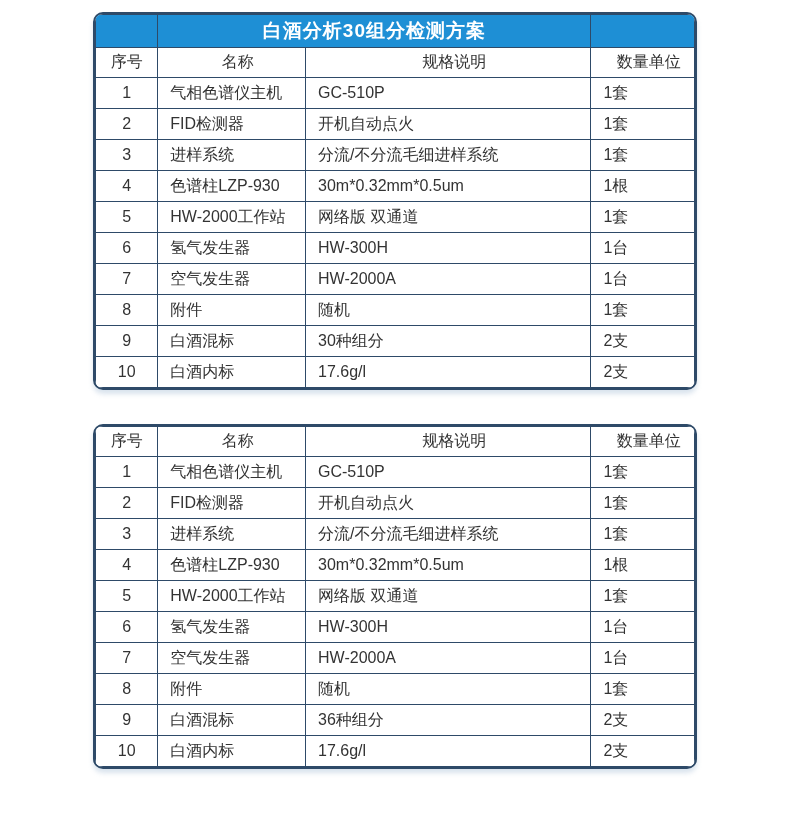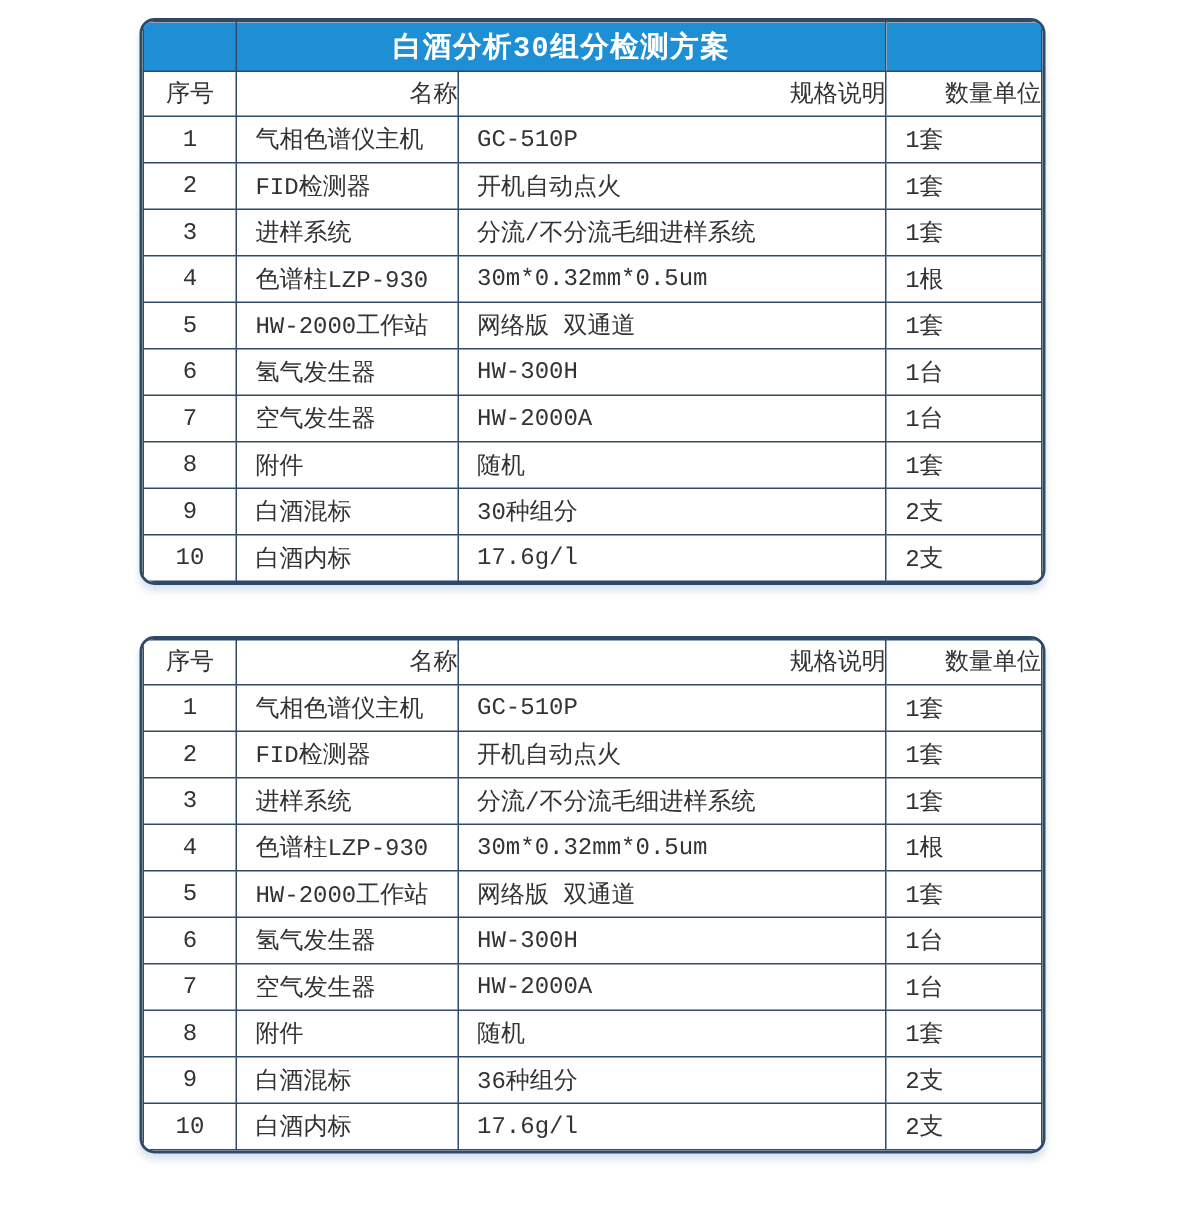--- a/index.html
+++ b/index.html
@@ -8,21 +8,20 @@
     background: #ffffff;
     font-family: "Liberation Sans", "DejaVu Sans", sans-serif;
   }
   .page {
     width: 790px;
     height: 820px;
     background: #ffffff;
     box-sizing: border-box;
     padding-top: 12px;
     overflow: hidden;
-    font-family: Liberation Mono, monospace;
   }
   .card {
     width: 600px;
     margin: 0 auto 34px auto;
     border: 2px solid #2e4a68;
     border-radius: 10px;
     overflow: hidden;
     background: #ffffff;
     box-shadow: 0 4px 5px rgba(120, 155, 190, 0.28);
   }
@@ -57,21 +56,21 @@
     font-size: 19px;
     font-weight: 700;
     text-align: center;
     letter-spacing: 1px;
   }
 
   
   tr.head-row th {
     height: 30px;
     background: #ffffff;
-    text-align: right;
+    text-align: center;
     padding: 0 0 0 12px;
   }
   tr.head-row th.center { text-align: center; padding: 0; margin-left: 24px; }
 
   
   tbody tr td {
     height: 31px;
     padding: 0 0 0 12px;
     text-align: left;
     background: #ffffff;

